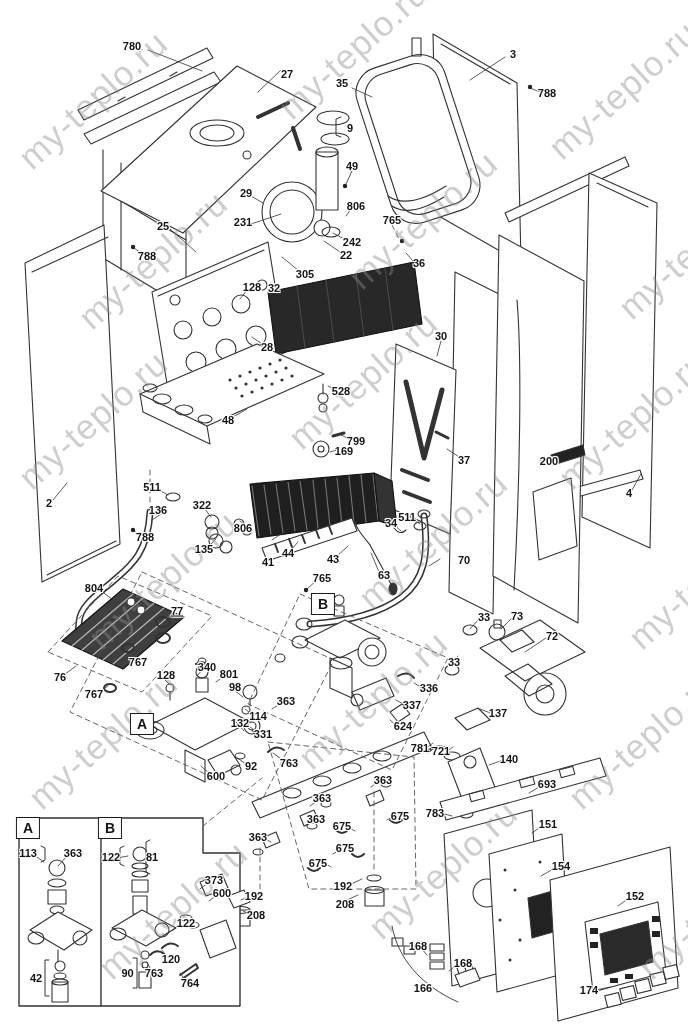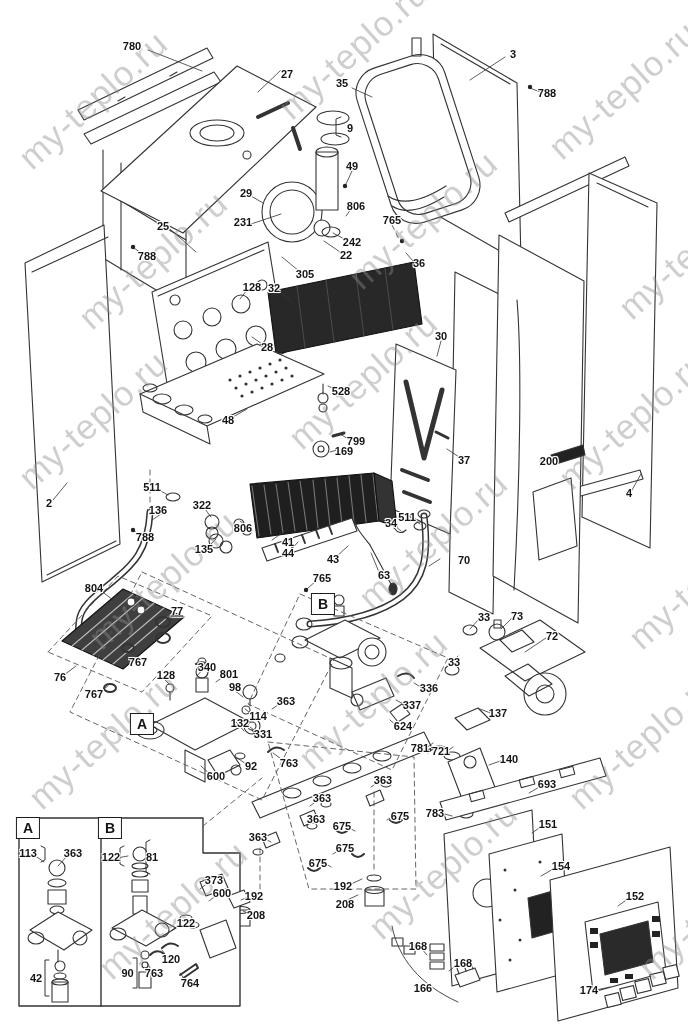--- a/index.html
+++ b/index.html
@@ -581,21 +581,21 @@
       <span class="callout" style="left: 549px; top: 461px;">200</span>
       <span class="callout" style="left: 152px; top: 487px;">511</span>
       <span class="callout" style="left: 629px; top: 493px;">4</span>
       <span class="callout" style="left: 49px; top: 503px;">2</span>
       <span class="callout" style="left: 202px; top: 505px;">322</span>
       <span class="callout" style="left: 158px; top: 510px;">136</span>
       <span class="callout" style="left: 407px; top: 517px;">511</span>
       <span class="callout" style="left: 391px; top: 523px; text-align: right;">34</span>
       <span class="callout" style="left: 243px; top: 528px;">806</span>
       <span class="callout" style="left: 145px; top: 537px;">788</span>
-      <span class="callout" style="left: 268px; top: 542px; margin-left: 20px;">41</span>
+      <span class="callout" style="left: 268px; top: 562px;">41</span>
       <span class="callout" style="left: 204px; top: 549px;">135</span>
       <span class="callout" style="left: 288px; top: 553px;">44</span>
       <span class="callout" style="left: 333px; top: 559px;">43</span>
       <span class="callout" style="left: 464px; top: 560px; text-align: right;">70</span>
       <span class="callout" style="left: 384px; top: 575px;">63</span>
       <span class="callout" style="left: 322px; top: 578px;">765</span>
       <span class="callout" style="left: 94px; top: 588px;">804</span>
       <span class="callout boxed" style="left: 323px; top: 604px;">B</span>
       <span class="callout" style="left: 177px; top: 611px; text-decoration: underline;">77</span>
       <span class="callout" style="left: 517px; top: 616px;">73</span>

